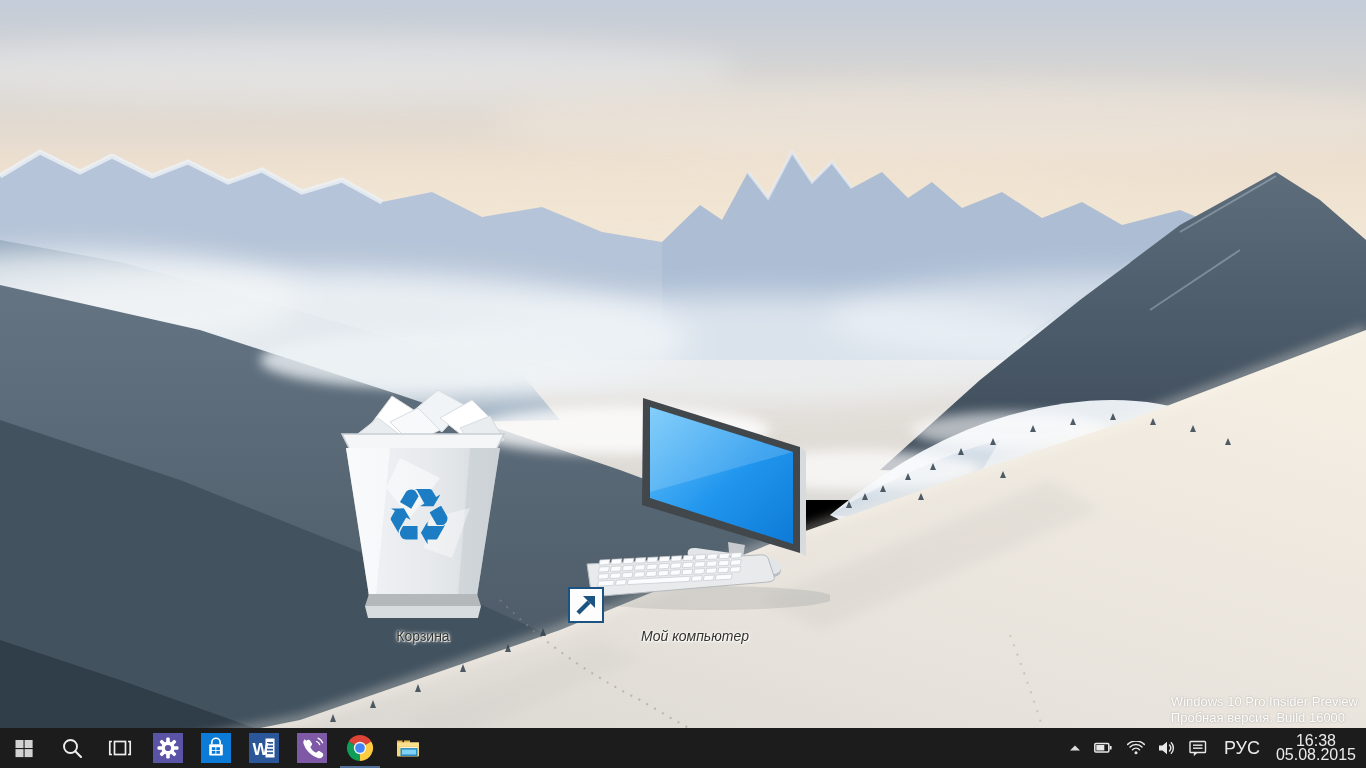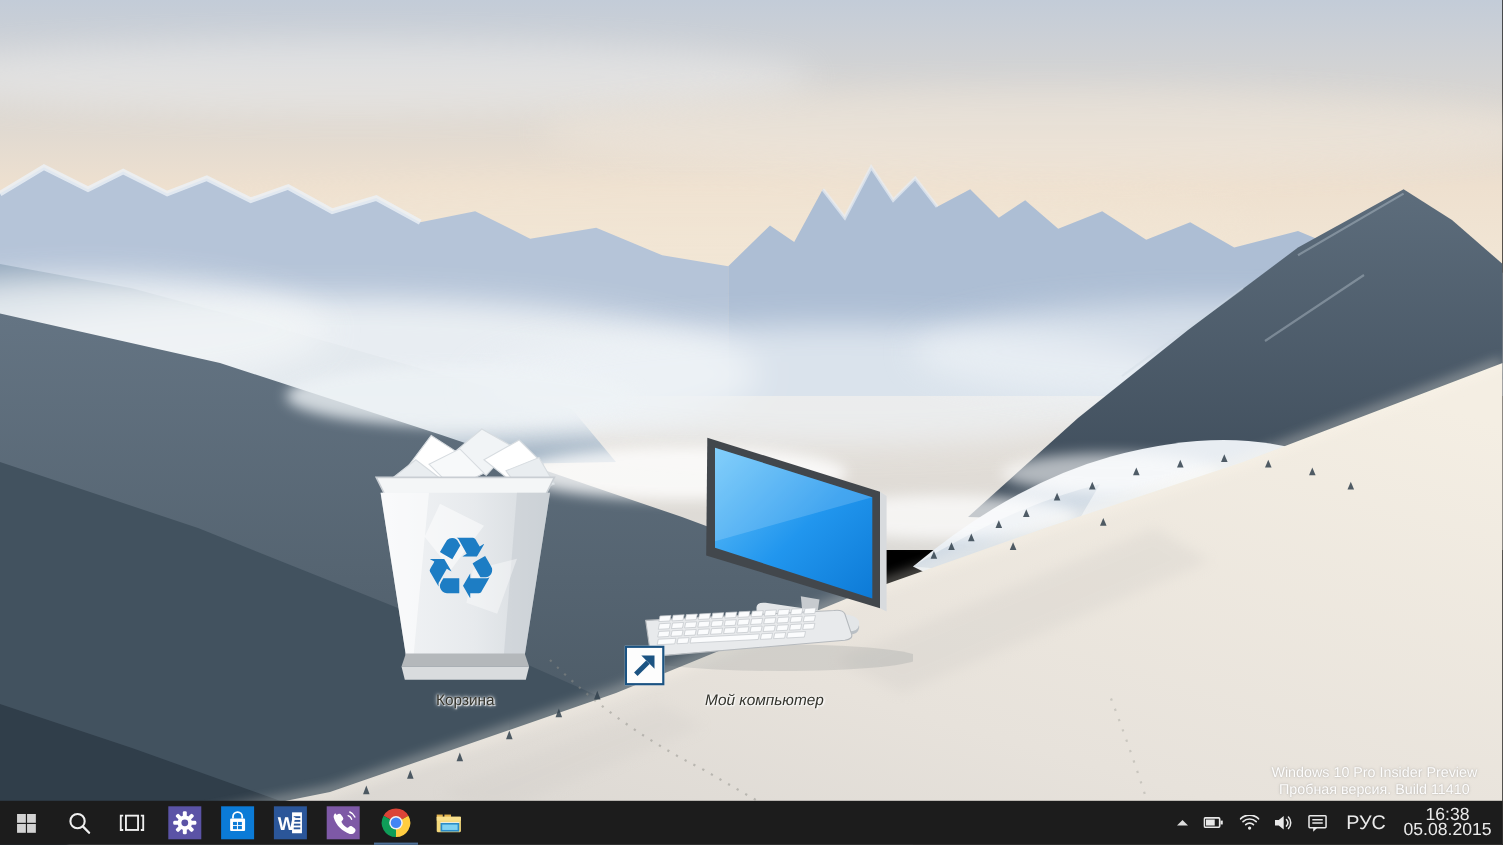--- a/index.html
+++ b/index.html
@@ -5,21 +5,21 @@
   html,body{margin:0;padding:0;width:1366px;height:768px;overflow:hidden;
     font-family:"Liberation Sans",sans-serif;background:#000;}
   .desktop{position:absolute;inset:0;width:1366px;height:768px;}
   .wallpaper{position:absolute;left:0;top:0;width:1366px;height:768px;display:block;}
   .desktop-icon{position:absolute;text-align:center;cursor:default;}
   .desktop-icon svg{display:block;margin:0 auto;}
   .icon-label{font-size:14px;color:#33332c;margin-top:2px;
     text-shadow:0 0 2px #fff,0 0 4px rgba(255,255,255,.95),1px 1px 1px rgba(255,255,255,.85);}
   .shortcut-badge{position:absolute;left:8px;top:195px;width:36px;height:36px;background:#fdfdfd;
     border:2px solid #1b5382;box-sizing:border-box;}
-  .watermark{position:absolute;right:23px;bottom:43px;text-align:center;font-size:13px;
+  .watermark{position:absolute;right:8px;bottom:43px;text-align:left;font-size:13px;
     line-height:15.5px;color:rgba(255,255,255,.96);text-shadow:0 0 2px rgba(110,110,110,.55);}
   .taskbar{position:absolute;left:0;bottom:0;width:1366px;height:40px;background:#1c1c1c;
     display:flex;align-items:stretch;z-index:5;}
   .tb-btn{width:48px;display:flex;align-items:center;justify-content:center;position:relative;}
   .tile{width:30px;height:30px;display:flex;align-items:center;justify-content:center;}
   .run-line{position:absolute;left:4px;right:4px;bottom:0;height:2px;background:#4f7198;}
   .tray{margin-left:auto;display:flex;align-items:center;height:40px;}
   .tray-item{display:flex;align-items:center;justify-content:center;height:40px;padding:0 7px;}
   .tray-lang{font-size:18px;color:#eaeaea;padding:0 10px;}
   .tray-clock{font-size:16px;color:#eaeaea;text-align:center;line-height:14px;padding:0 10px 0 6px;}
@@ -246,21 +246,21 @@
       <svg width="32" height="32" viewBox="0 0 32 32">
         <path d="M8,24 L19,13" stroke="#1b5382" stroke-width="4.5" fill="none"></path>
         <polygon points="13,7 25,7 25,19" fill="#1b5382"></polygon>
       </svg>
     </div>
     <div class="icon-label">Мой компьютер</div>
   </div>
 
   <div class="watermark">
     <div>Windows 10 Pro Insider Preview</div>
-    <div>Пробная версия. Build 11410</div>
+    <div>Пробная версия. Build 16000</div>
   </div>
 </div>
 
 <div class="taskbar">
 
   <div class="tb-btn">
     <svg width="30" height="30" viewBox="0 0 30 30">
       <g fill="#d2d2d2">
         <rect x="6.5" y="7" width="8" height="8"></rect>
           <rect x="15.6" y="7" width="8" height="8"></rect>

